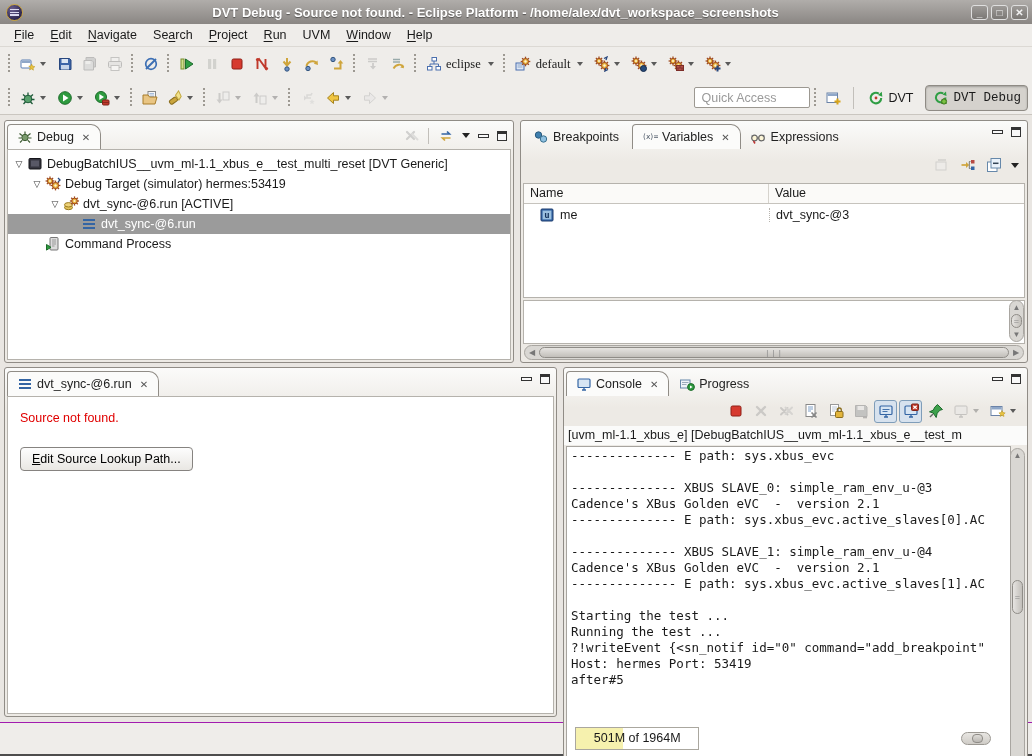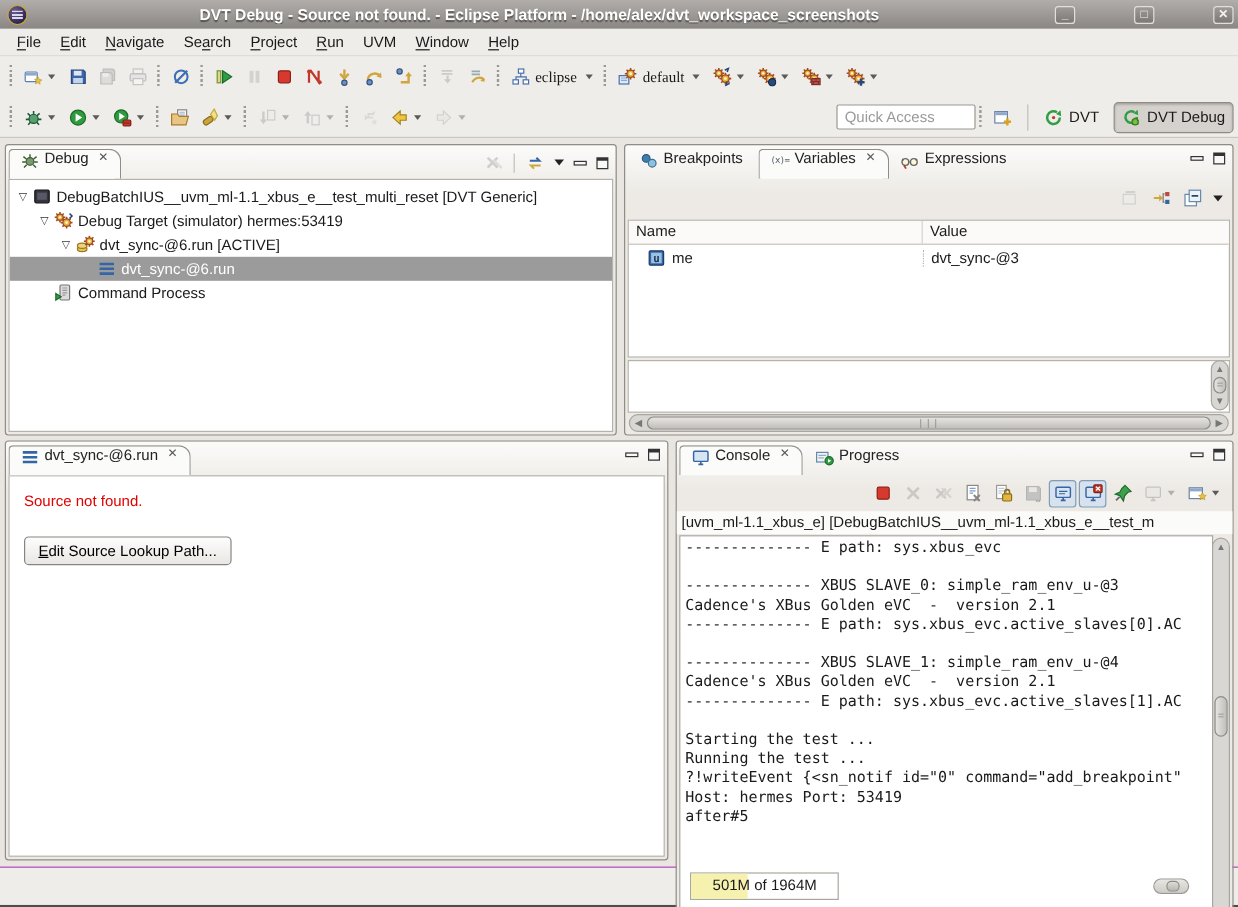--- a/index.html
+++ b/index.html
@@ -1,21 +1,21 @@
 <!DOCTYPE html>
 <html><head>
 <meta charset="utf-8">
 <style>
   * { margin:0; padding:0; box-sizing:border-box; }
   html,body { width:1032px; height:756px; overflow:hidden; background:#555; }
   body { font-family:"Liberation Sans", sans-serif; font-size:12.5px; color:#1a1a1a; }
   .window { width:1032px; height:756px; background:#edebe7; display:flex; flex-direction:column; border-bottom:2px solid #4d4d4d; }
 
   
-  .titlebar { height:23px; background:linear-gradient(#b0adaa,#8a8683); display:flex; align-items:center; padding:12px 4px; flex:0 0 auto;gap:46px; }
+  .titlebar { height:23px; background:linear-gradient(#b0adaa,#8a8683); display:flex; align-items:center; padding:12px 4px; flex:0 0 auto; }
   .titlebar .logo { width:17px; height:17px; border-radius:50%; background:radial-gradient(circle at 35% 30%, #6a5f8f, #2e2750 70%); border:1px solid #c9a43c; position:relative; margin-left:2px; }
   .titlebar .logo:before { content:""; position:absolute; left:3px; top:4px; width:9px; height:7px;
      background:linear-gradient(#dcd9ee 0 1.4px, transparent 1.4px 2.6px, #dcd9ee 2.6px 4px, transparent 4px 5.2px, #dcd9ee 5.2px 6.6px, transparent 6.6px); }
   .title-text { flex:1; text-align:center; color:#fff; font-weight:bold; font-size:13px; text-shadow:0 1px 1px rgba(0,0,0,.45); white-space:nowrap; overflow:hidden; }
   .winbtn { width:17px; height:15px; margin-left:3px; border:1px solid #dfdfdf; border-radius:3px; background:linear-gradient(#9d9a97,#7b7875); color:#f2f2f2; font-size:10px; line-height:13px; text-align:center; font-weight:bold; }
 
   
   .menubar { height:23px; background:#efedea; border-bottom:1px solid #dcd9d4; display:flex; align-items:center; padding-left:6px; flex:0 0 auto; }
   .menu-item { padding:2px 8px; white-space:nowrap; }
   .menu-item u { text-underline-offset:2px; }
@@ -33,21 +33,21 @@
   .qa-input { width:116px; height:21px; border:1px solid #9c9891; border-radius:2px; background:#fff; padding:0 6px; font-size:12.5px; color:#333; font-family:"Liberation Sans",sans-serif; }
   .qa-input::placeholder { color:#9a9a9a; }
   .persp-btn { display:flex; align-items:center; height:26px; padding:0 6px; border-radius:4px; }
   .persp-btn .lbl { margin-left:4px; }
   .persp-btn.pressed { background:#d5d2cd; border:1px solid #8f8b85; box-shadow:inset 0 1px 2px rgba(0,0,0,.25); }
 
   
   #main { position:relative; flex:1; background:#e9e6e2; }
   .panel { position:absolute; border:1px solid #908c86; border-radius:3px; background:linear-gradient(#fbfbfa,#edeae5 40px); }
   .tabstrip { height:28px; display:flex; align-items:flex-end; padding-left:2px; position:relative; }
-  .tab { display:flex; height:25px; padding:0 8px; border:1px solid transparent; border-bottom:none; border-radius:4px 10px 0 0; color:#222; white-space:nowrap; }
+  .tab { display:flex; align-items:center; height:25px; padding:0 8px; border:1px solid transparent; border-bottom:none; border-radius:4px 10px 0 0; color:#222; white-space:nowrap; }
   .tab.active { background:#fbfbfa; border-color:#908c86; position:relative; z-index:2; }
   .tab .tlbl { margin:0 4px; }
   .tab .tclose { font-size:10px; color:#555; margin-left:2px; padding:0 2px; }
   .view-ctrls { position:absolute; right:6px; top:6px; display:flex; align-items:center; gap:8px; }
   .vmenu { width:0; height:0; border-left:4.5px solid transparent; border-right:4.5px solid transparent; border-top:5px solid #222; }
   .vmin { width:11px; height:4px; border:1px solid #333; background:#f8f8f8; }
   .vmax { width:10px; height:10px; border:1px solid #333; border-top:3px solid #333; background:#f8f8f8; }
   .content { position:absolute; left:2px; right:2px; bottom:2px; background:#fff; border:1px solid #b5b2ac; overflow:hidden; }
 
   
@@ -516,21 +516,21 @@
       <div class="persp-btn">
         <span class="ic">
             <svg width="16" height="16" viewBox="0 0 16 16" xmlns="http://www.w3.org/2000/svg">
               <path d="M13.2 8a5.3 5.3 0 1 1-2.4-4.4" fill="none" stroke="#2f9e44" stroke-width="2.1"></path>
               <path d="M13.8 1.8l.5 5-4.3-1.8z" fill="#2f9e44"></path>
               <circle cx="8" cy="8" r="1.4" fill="#c0392b"></circle>
             </svg>
           </span>
         <span class="lbl">DVT</span>
       </div>
-      <div class="persp-btn pressed" style="margin-left:6px;">
+      <div class="persp-btn pressed" style="margin-left:6px;font-family:Liberation Mono, monospace;">
         <span class="ic">
             <svg width="16" height="16" viewBox="0 0 16 16" xmlns="http://www.w3.org/2000/svg">
               <path d="M12.5 7.5a4.8 4.8 0 1 1-2.2-4" fill="none" stroke="#2f9e44" stroke-width="2"></path>
               <path d="M13 1.5l.5 4.5-3.9-1.6z" fill="#2f9e44"></path>
               <circle cx="11" cy="11.5" r="2.6" fill="#7ac143" stroke="#3c7a1e"></circle>
               <path d="M11 8v1M8.5 10l1 .8M13.5 10l-1 .8M8.3 13.5l1.2-.8M13.7 13.5l-1.2-.8" stroke="#3c7a1e"></path>
             </svg>
           </span>
         <span class="lbl">DVT Debug</span>
       </div>

